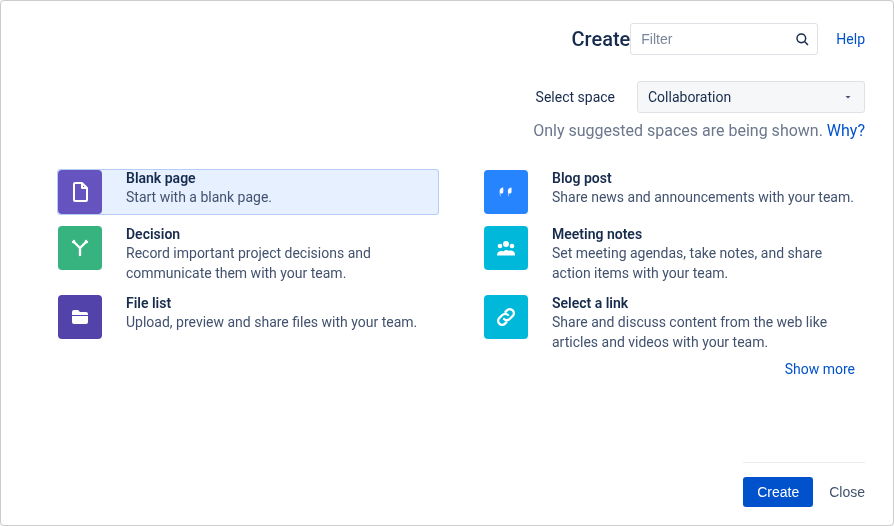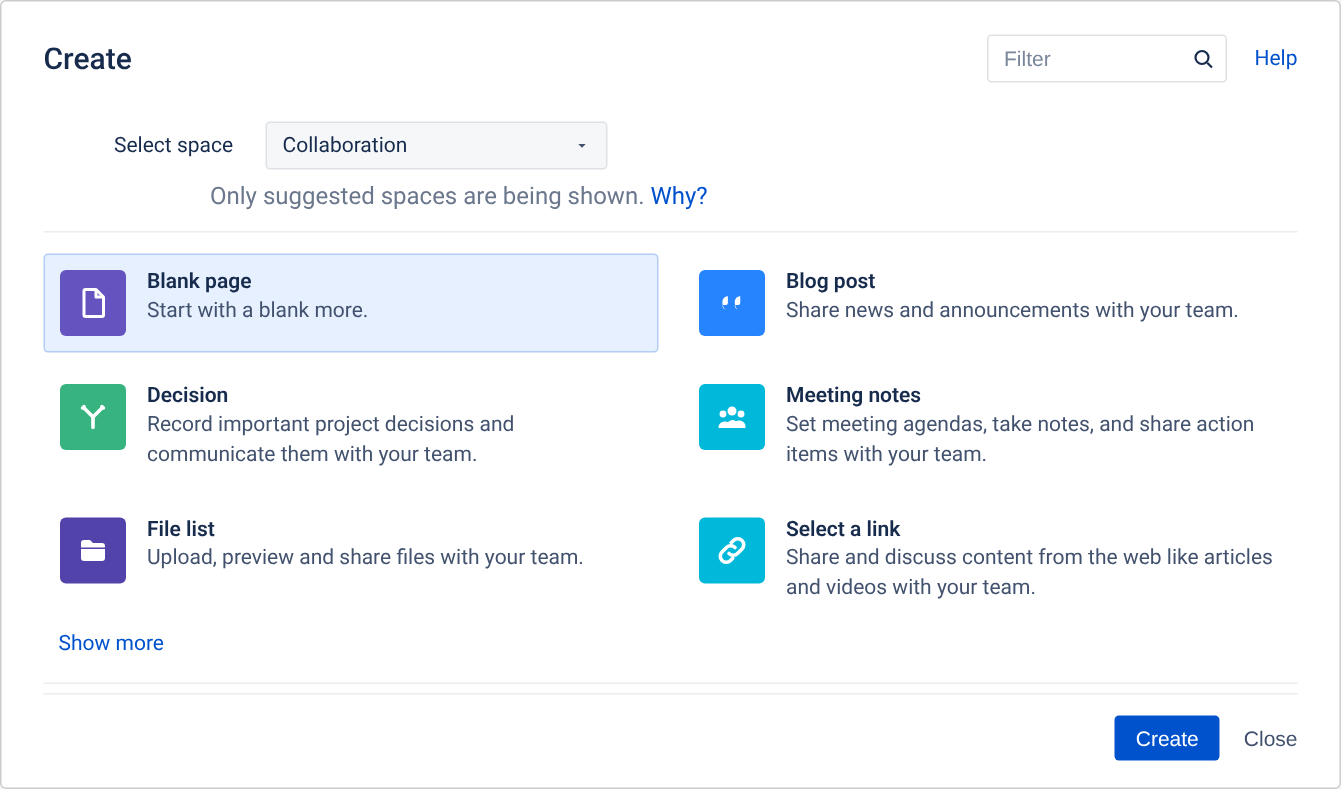--- a/index.html
+++ b/index.html
@@ -12,38 +12,39 @@
     }
     .dialog {
       width: 894px;
       height: 526px;
       background: #fff;
       border: 1px solid #ccc;
       border-radius: 4px;
       display: flex;
       flex-direction: column;
       position: relative;
+      align-items: flex-end;
     }
     .dialog-header {
       display: flex;
       align-items: center;
       padding: 22px 28px 12px 28px;
     }
     .dialog-title {
       font-size: 20px;
       font-weight: 500;
       color: #172B4D;
       flex: 1;
     }
     .filter-wrap {
       position: relative;
       margin-right: 18px;
     }
     .filter-input {
-      width: 160px;
+      width: 188px;
       height: 32px;
       padding: 4px 30px 4px 10px;
       border: 1px solid #dfe1e6;
       border-radius: 3px;
       font-size: 14px;
       color: #c2410c;
     }
     .filter-input::placeholder { color: #7a869a; }
     .search-icon {
       position: absolute;
@@ -102,25 +103,25 @@
     .templates {
       padding: 14px 28px 0 28px;
       display: grid;
       grid-template-columns: 1fr 1fr;
       column-gap: 16px;
       row-gap: 10px;
     }
     .tpl {
       display: flex;
       align-items: flex-start;
-      gap: 14px;
-      padding: 10px;
+      gap: 24px;
       border: 1px solid transparent;
       border-radius: 3px;
       cursor: pointer;
+      margin-left: 28px;
     }
     .tpl.selected {
       background: #e6f0ff;
       border: 1px solid #b3cdf5;
     }
     .tpl-icon {
       width: 44px;
       height: 44px;
       border-radius: 4px;
       flex-shrink: 0;
@@ -223,21 +224,21 @@
 
     <div class="tpl selected">
       <div class="tpl-icon ic-purple">
         <svg viewBox="0 0 24 24" width="24" height="24" fill="none" stroke="#fff" stroke-width="2" stroke-linejoin="round">
             <path d="M14 3H7a1 1 0 0 0-1 1v16a1 1 0 0 0 1 1h11a1 1 0 0 0 1-1V8l-5-5z"></path>
             <path d="M14 3v5h5"></path>
           </svg>
       </div>
       <div class="tpl-text">
         <div class="tpl-title">Blank page</div>
-        <div class="tpl-desc">Start with a blank more.</div>
+        <div class="tpl-desc">Start with a blank page.</div>
       </div>
     </div>
 
     <div class="tpl">
       <div class="tpl-icon ic-blue">
         <svg viewBox="0 0 24 24" width="22" height="22" fill="#fff">
             <path d="M9 7c-2 0-4 1.5-4 4.5S7 17 7 17c-1.5-1-2-2.2-2-3.5h2.5A1.5 1.5 0 0 0 9 12V7zm9 0c-2 0-4 1.5-4 4.5S16 17 16 17c-1.5-1-2-2.2-2-3.5h2.5A1.5 1.5 0 0 0 18 12V7z"></path>
           </svg>
       </div>
       <div class="tpl-text">

